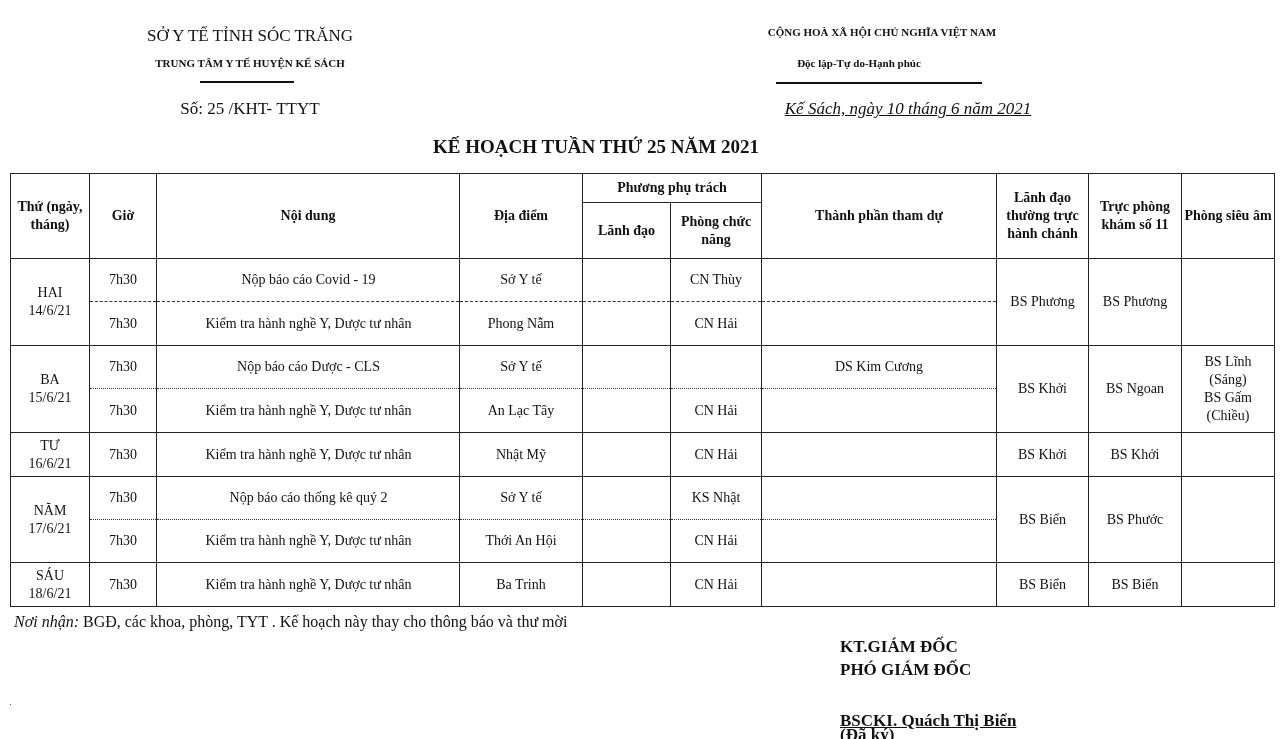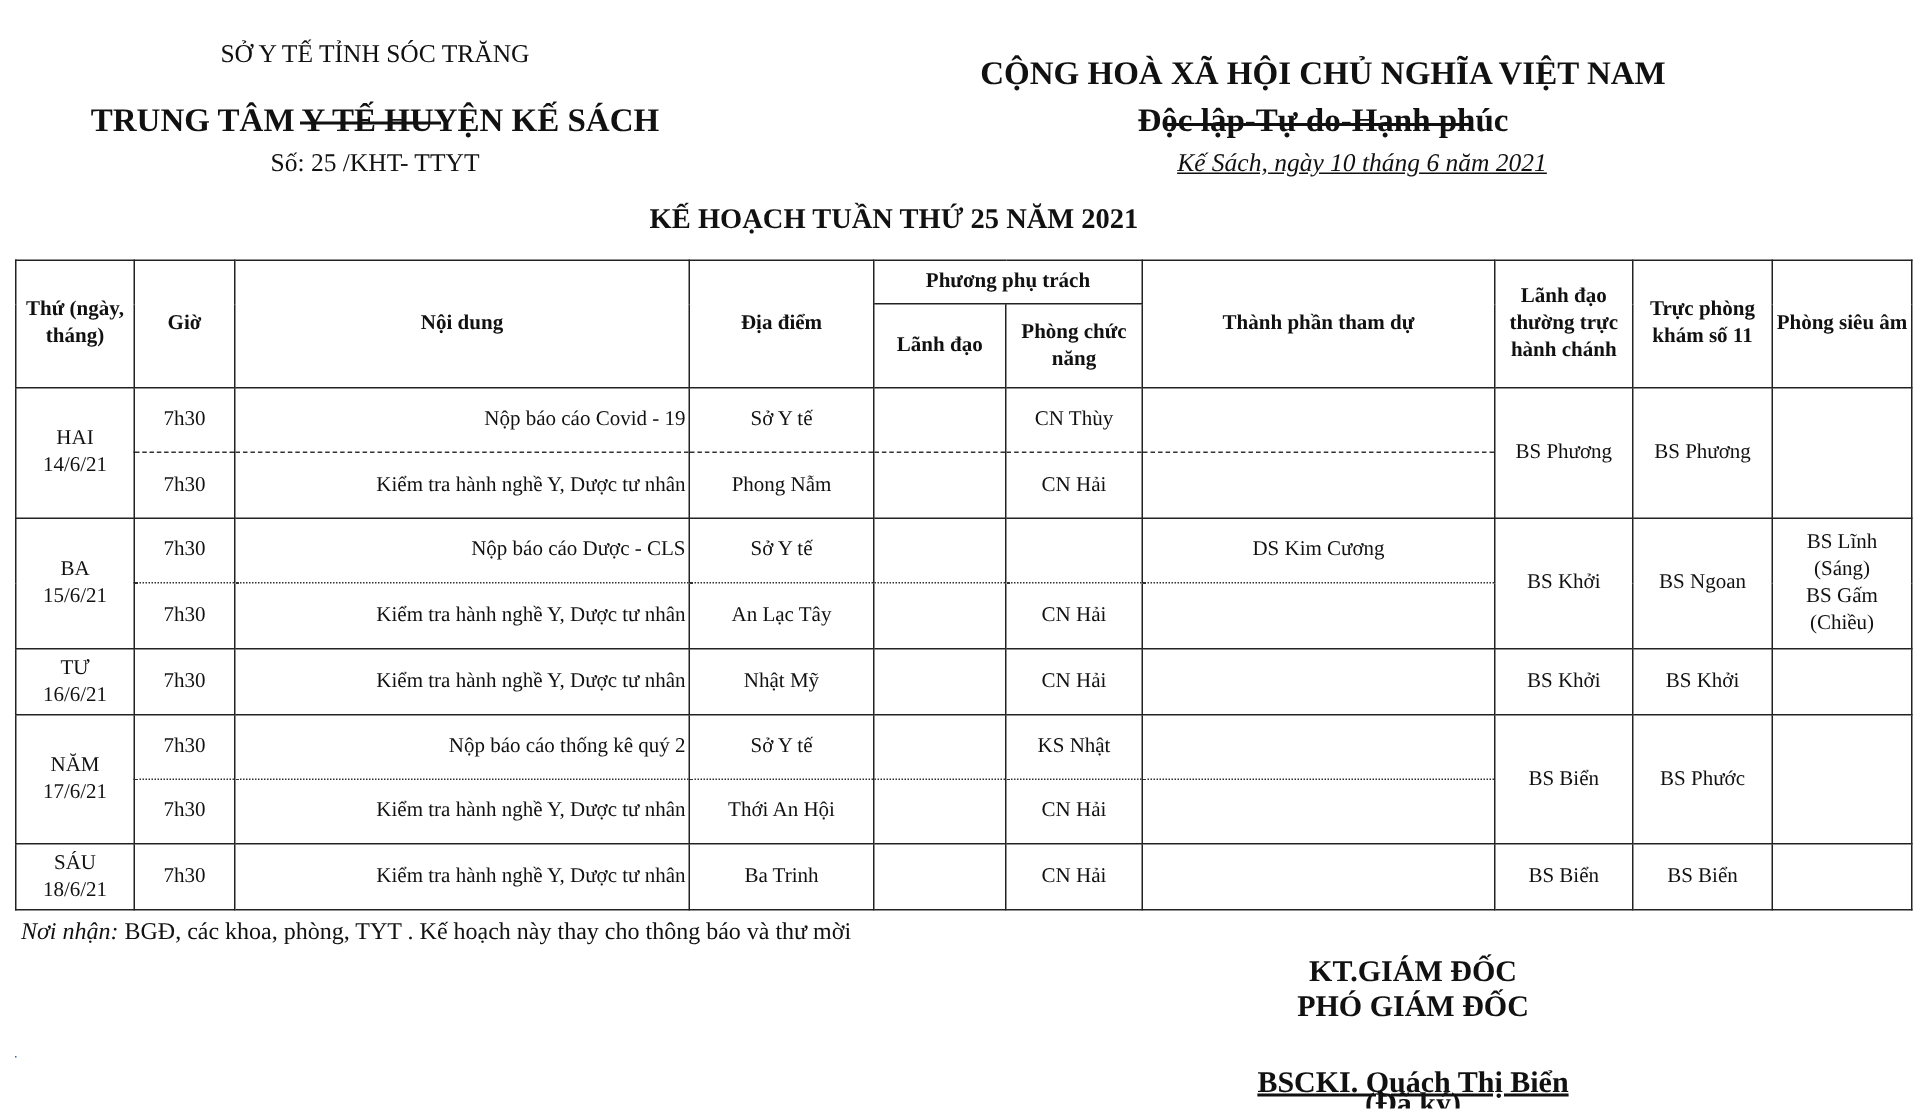--- a/index.html
+++ b/index.html
@@ -3,50 +3,50 @@
 <meta charset="utf-8">
 <style>
   html, body { margin:0; padding:0; background:#ffffff; }
   body { width:1286px; height:739px; position:relative; overflow:hidden;
          font-family:"Liberation Serif", serif; color:#111; }
   .abs { position:absolute; }
   .center { text-align:center; }
   .hdr-left { left:40px; width:420px; }
   .hdr-right { left:640px; width:480px; }
   .t1 { font-size:17px; }
-  .t1b { font-size:22px; font-weight:bold;margin-top:10px; }
+  .t1b { font-size:11px; font-weight:bold; }
   .underline-bar { height:2px; background:#111; position:absolute; }
   .it { font-style:italic; }
   .title { font-size:19px; font-weight:bold; }
 
   table.sched { position:absolute; left:10px; top:173px; border-collapse:collapse;
                 table-layout:fixed; font-size:14px; }
   table.sched td, table.sched th { border:1.5px solid #222; padding:0 2px; text-align:center;
                                    vertical-align:middle; line-height:18px; }
   table.sched th { font-weight:bold; font-size:14px; }
-  table.sched td.left { text-align:right; padding-left:3px; }
+  table.sched td.left { text-align:center; padding-left:3px; }
   table.sched td.day { font-weight:normal; }
   tr.dash-top-d td.dsh { border-top:1.5px dashed #333; }
   tr.dot-top td.dsh { border-top:1.5px dotted #333; }
   tr.first-half td.dsh { border-bottom:none; }
 
   .footer-note { left:14px; top:613px; font-size:16px; }
-  .sign { left:812px; width:260px; font-weight:bold; font-size:20px; text-align:center; }
+  .sign { left:840px; width:260px; font-weight:bold; font-size:17px; text-align:left; }
   .dot { left:10px; top:704px; width:1px; height:1px; background:#3060c0; }
 </style>
 </head>
 <body>
 
 <div class="abs center hdr-left t1" style="top:26px;">SỞ Y TẾ TỈNH SÓC TRĂNG</div>
 <div class="abs center hdr-left t1b" style="top:57px;">TRUNG TÂM Y TẾ HUYỆN KẾ SÁCH</div>
 <div class="underline-bar" style="left:200px; top:81px; width:94px;"></div>
 <div class="abs center hdr-left t1" style="top:99px;">Số: 25 /KHT- TTYT</div>
 
 <div class="abs center hdr-right t1b" style="top:26px; left:642px;">CỘNG HOÀ XÃ HỘI CHỦ NGHĨA VIỆT NAM</div>
-<div class="abs center hdr-right t1b" style="top:57px; left:642px;">Độc lập-Tự do-Hạnh phúc</div>
+<div class="abs center hdr-right t1b" style="top:57px; left:619px;">Độc lập-Tự do-Hạnh phúc</div>
 <div class="underline-bar" style="left:776px; top:82px; width:206px;"></div>
 <div class="abs center hdr-right t1 it" style="top:99px; left:668px;text-decoration:underline;">Kế Sách, ngày 10 tháng 6 năm 2021</div>
 
 <div class="abs center title" style="top:136px; left:300px; width:592px;">KẾ HOẠCH TUẦN THỨ 25 NĂM 2021</div>
 
 <table class="sched">
   <colgroup>
     <col style="width:79px">
       <col style="width:67px">
       <col style="width:303px">

